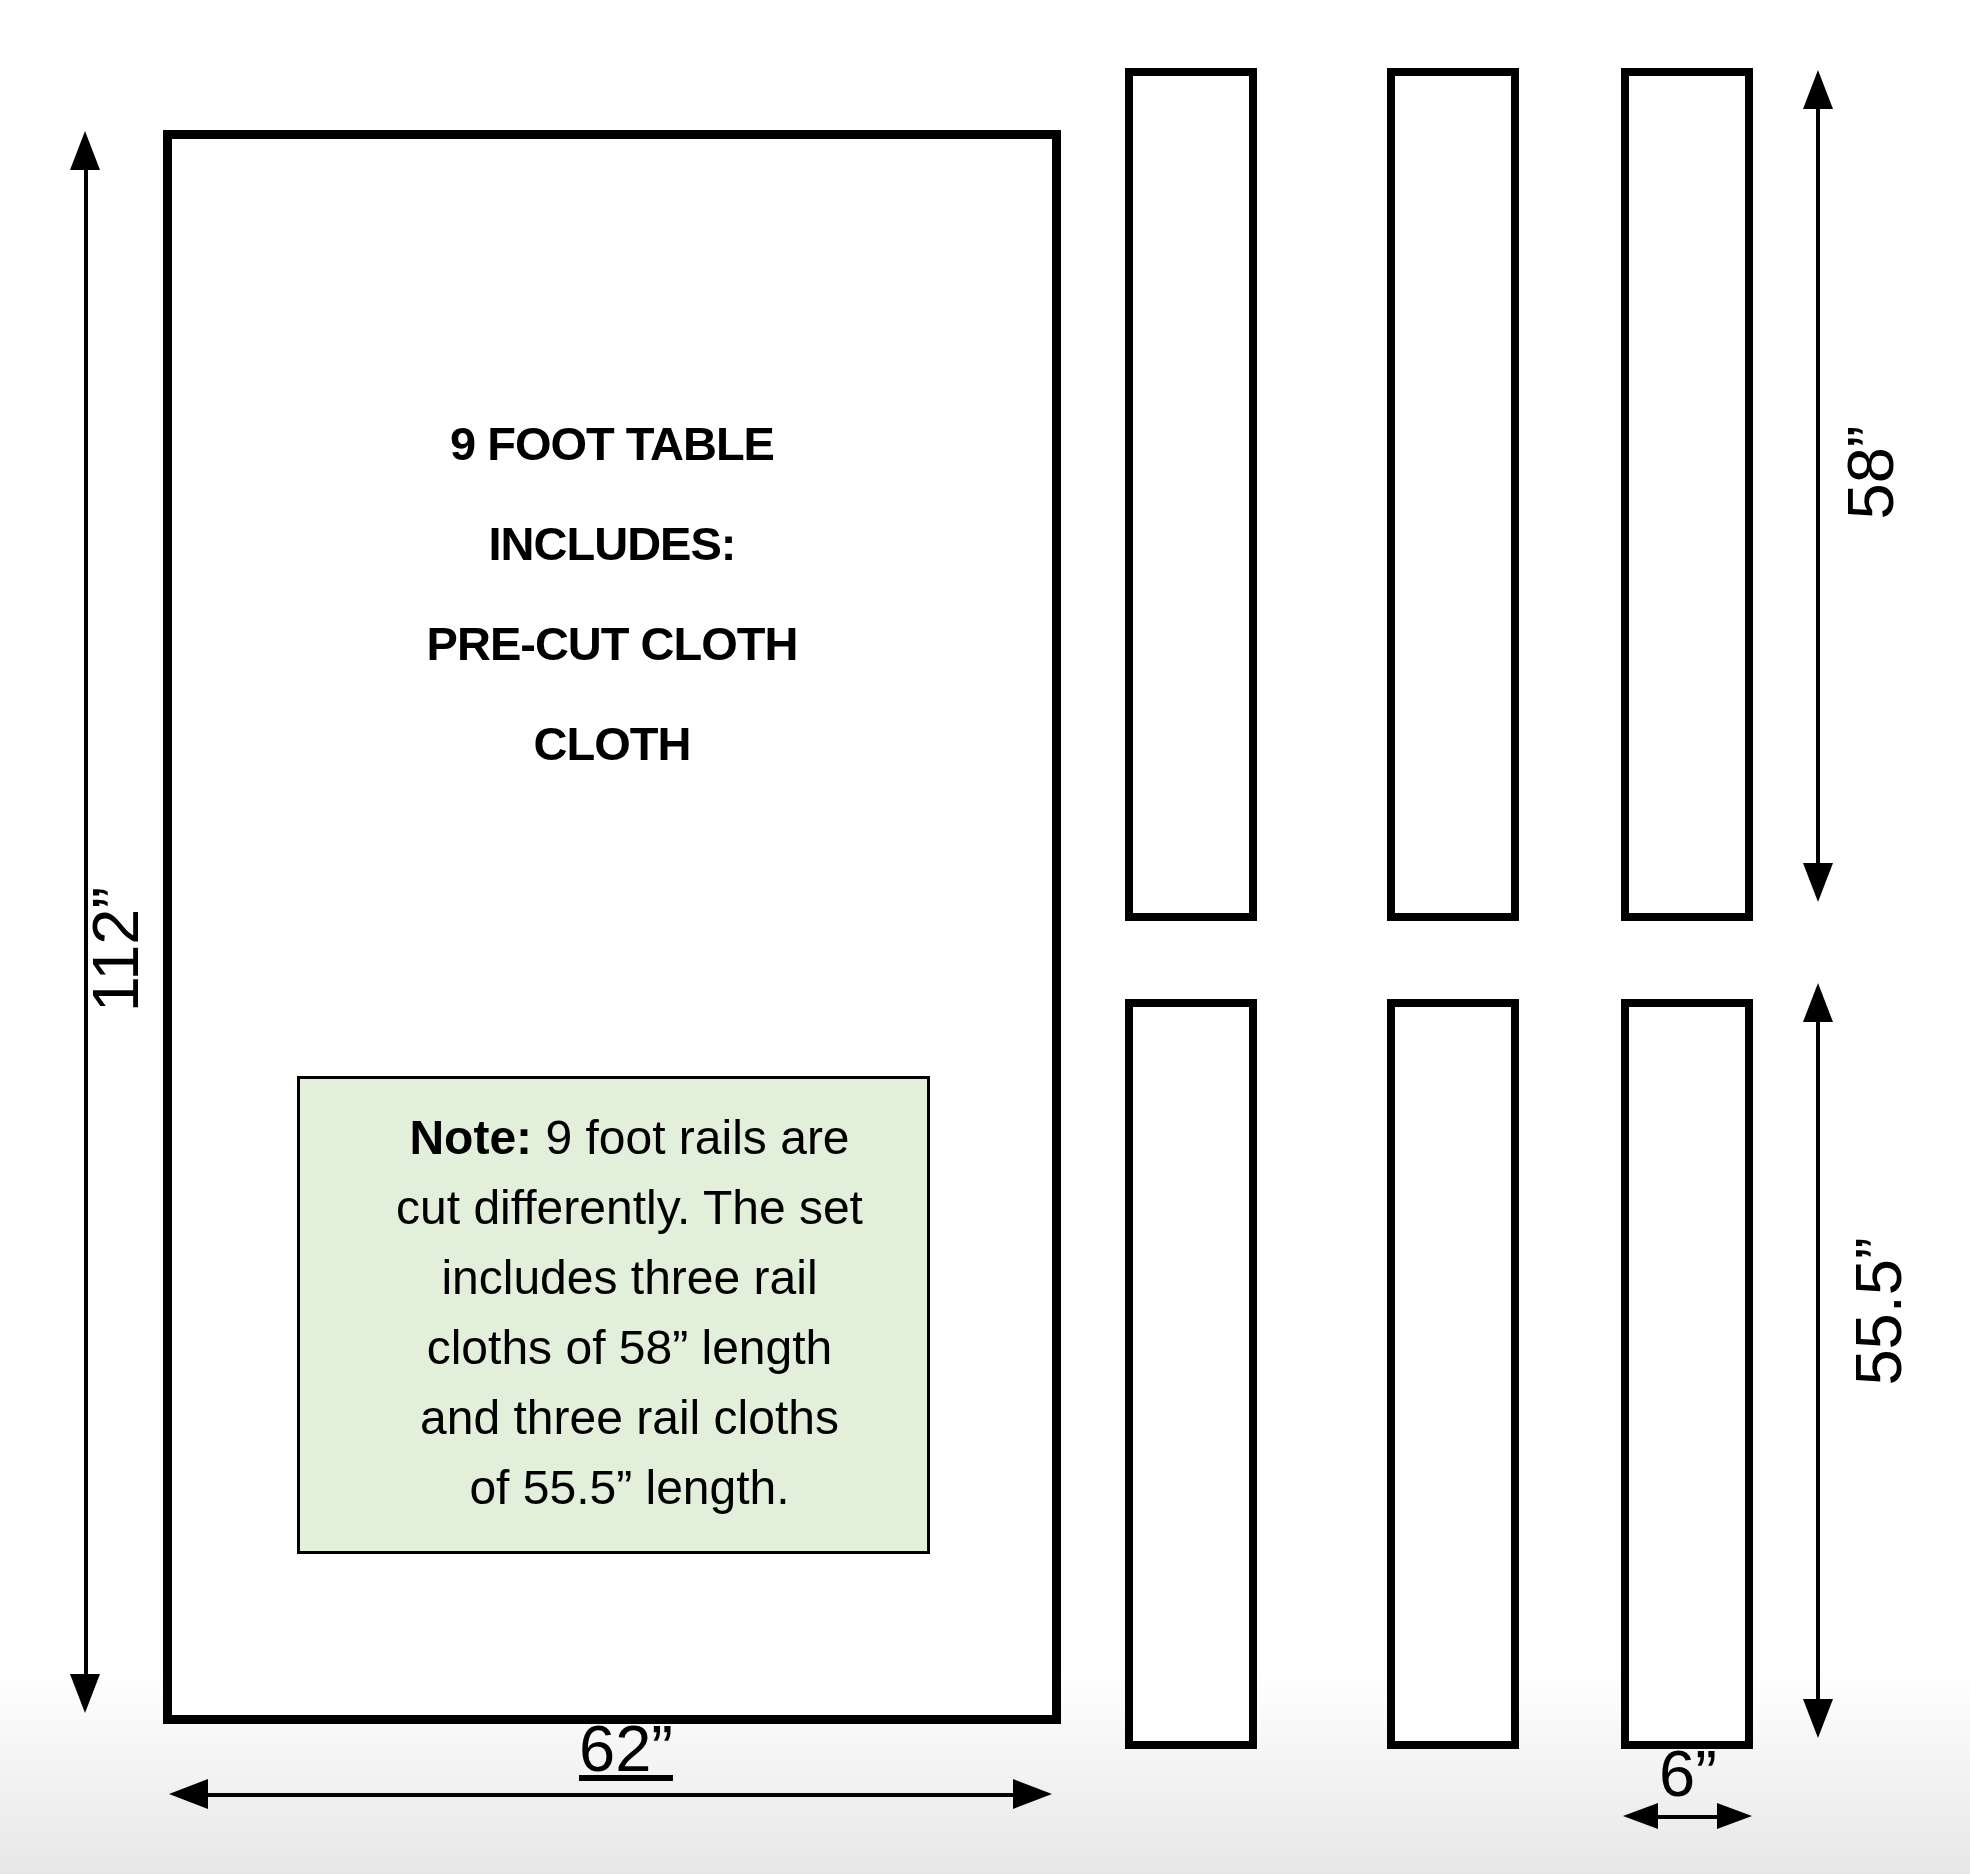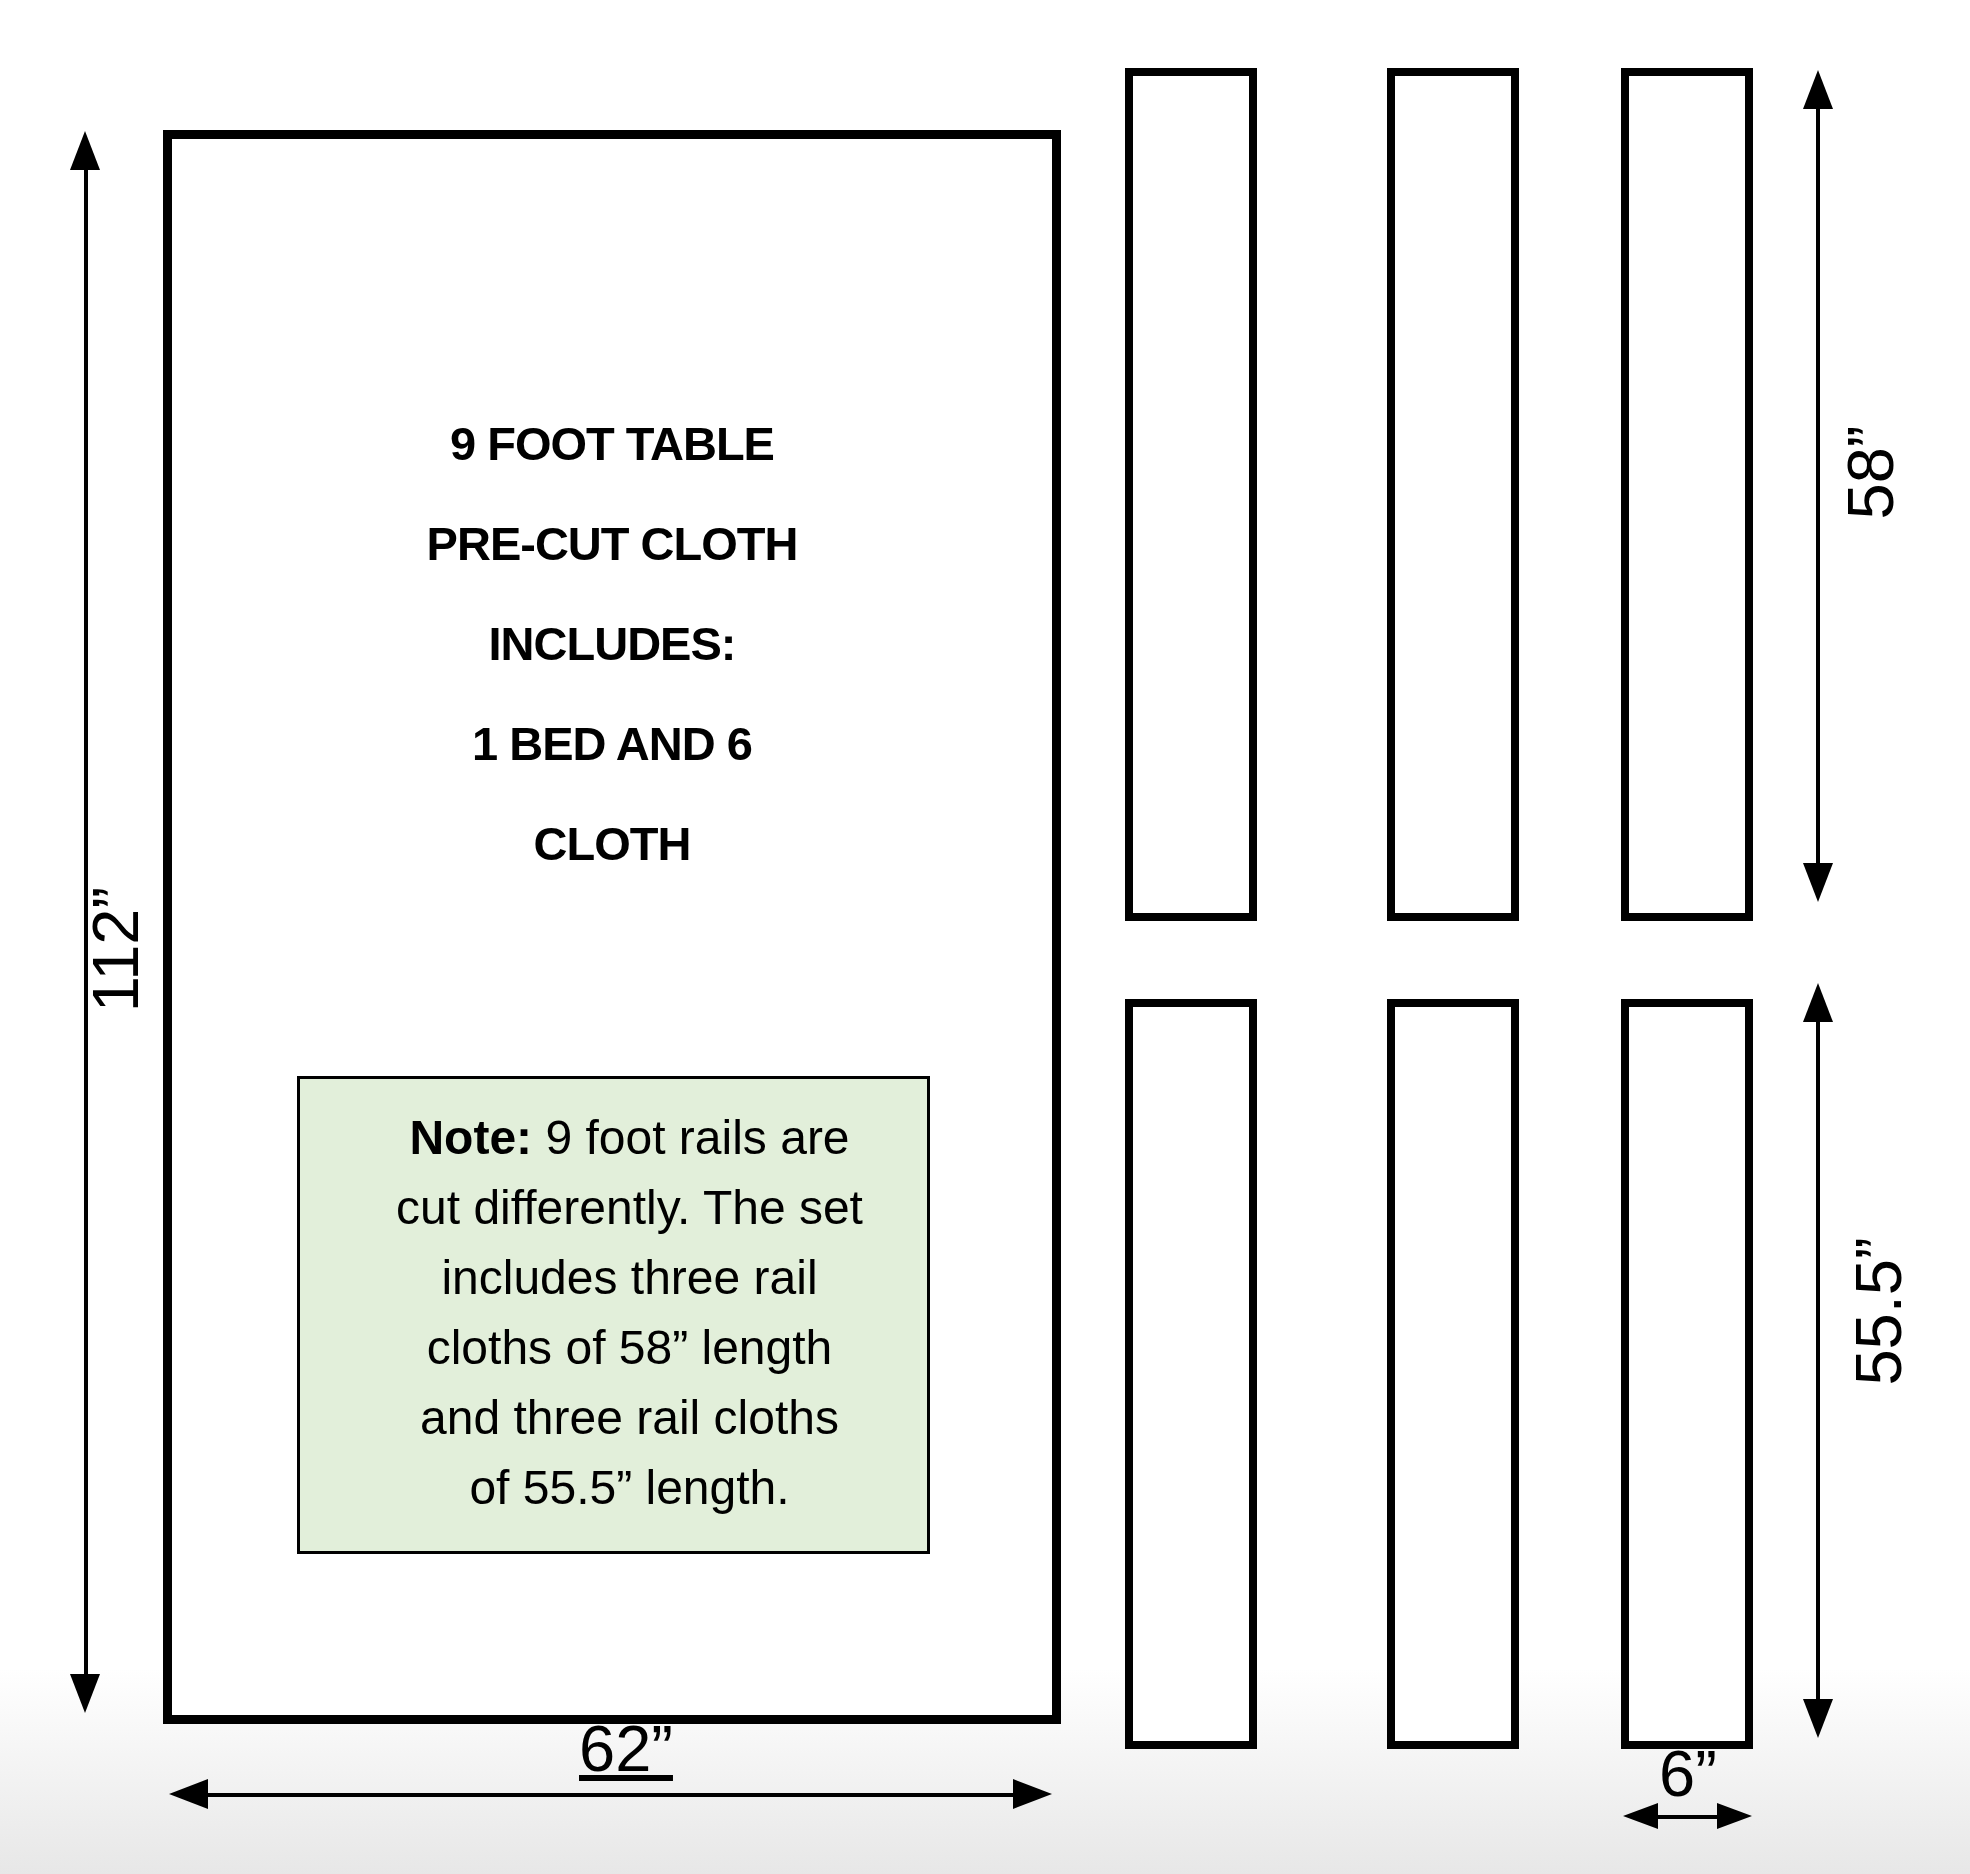--- a/index.html
+++ b/index.html
@@ -41,23 +41,22 @@
   .dimlabel{font-size:65px;line-height:69px;text-align:center;white-space:nowrap;}
   .rot{transform:rotate(-90deg);}
 </style>
 </head>
 <body style="background: linear-gradient(rgb(255, 255, 255) 0%, rgb(255, 255, 255) 89%, rgb(231, 231, 231) 100%);">
 
 <div class="abs bigrect"></div>
 
 <div class="abs title">
   <span>9 FOOT TABLE</span>
+  <span>INCLUDES:</span>
   <span>PRE-CUT CLOTH</span>
-  <span>INCLUDES:</span>
-  <span>1 BED AND 6</span>
   <span>CLOTH</span>
 </div>
 
 <div class="abs notebox" style="background: rgb(226, 239, 218);">
   <div><span class="b">Note:</span><span> 9 foot rails are</span></div>
   <div><span class="b"></span><span>cut differently. The set</span></div>
   <div><span class="b"></span><span>includes three rail</span></div>
   <div><span class="b"></span><span>cloths of 58” length</span></div>
   <div><span class="b"></span><span>and three rail cloths</span></div>
   <div><span class="b"></span><span>of 55.5” length.</span></div>

